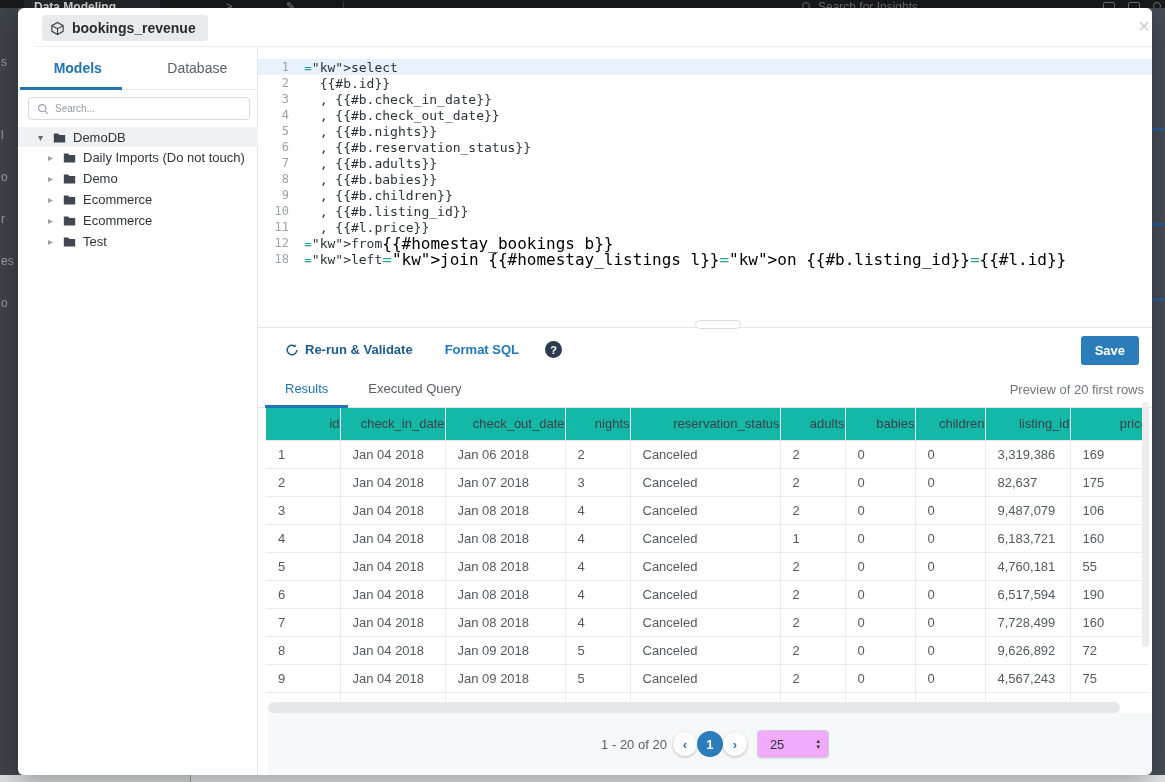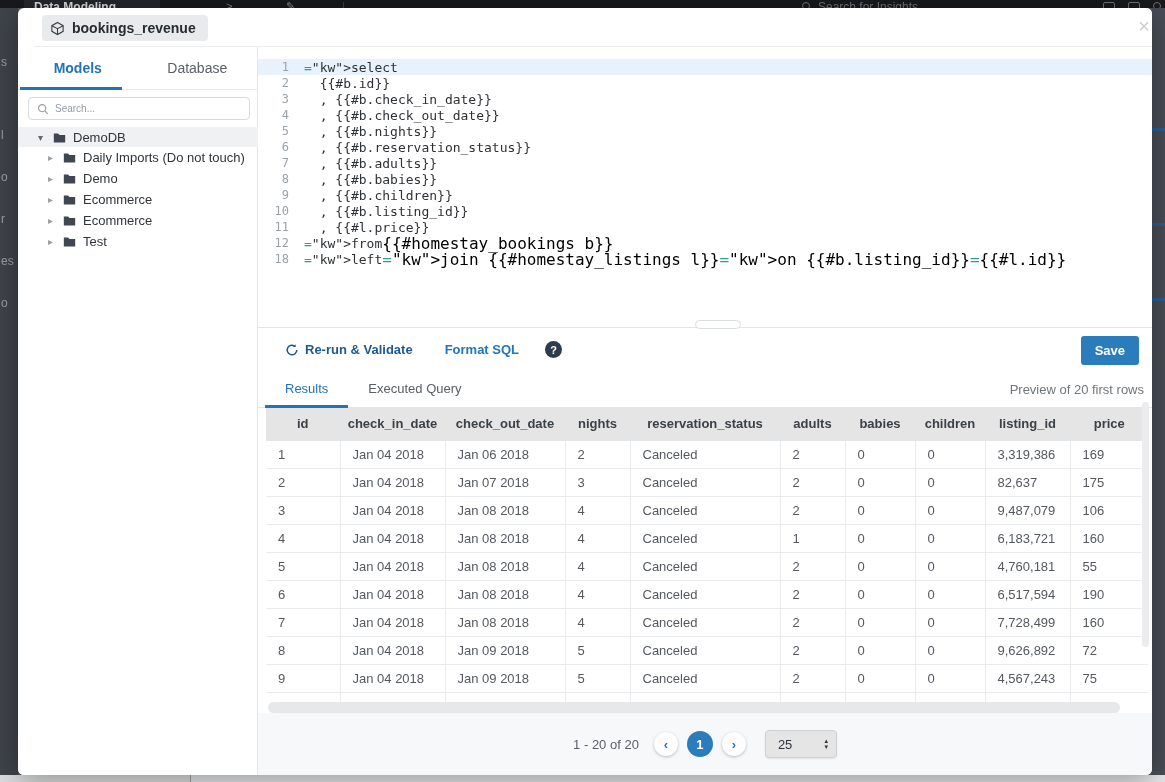--- a/index.html
+++ b/index.html
@@ -70,35 +70,35 @@
   .res-tab { font-size:13px; color:#5a6066; padding:0 20px 11px; cursor:pointer; position:relative; }
   .res-tab.first { margin-left:7px; }
   .res-tab.active { color:#2374b5; font-weight:normal; }
   .res-tab.active::after { content:""; position:absolute; left:0; right:0; bottom:-1px; height:3px; background:#2374b5; }
   .preview-note { position:absolute; right:8px; bottom:10px; font-size:13px; color:#70767c; }
 
   
   .table-wrap { position:absolute; left:8px; top:361px; width:882px; height:305px; overflow:hidden; }
   table { border-collapse:collapse; table-layout:fixed; width:882px; }
   th, td { border:1px solid #e9ebee; font-size:13px; height:28px; overflow:hidden; white-space:nowrap; }
-  thead th { height:32px; font-weight:bold; color:#3c4147; text-align:center; background:#e5e5e5; border-color:#e3e6e9; }
+  thead th { height:32px; font-weight:normal; color:#3c4147; text-align:right; background:#14b8a6; border-color:#e3e6e9; }
   td { color:#55595f; text-align:left; padding-left:12px; }
   table tr > *:first-child { border-left:none; }
   table tr > *:last-child { border-right:none; }
   thead tr > * { border-top:none; }
   .hscroll { position:absolute; left:10px; top:655px; width:852px; height:11px; background:#e7e8ea; border-radius:6px; z-index:4; }
   .vscroll { position:absolute; right:3px; top:355px; width:7px; height:245px; background:#ececee; border-radius:4px; z-index:4; }
 
   
-  .footer { position:absolute; left:0; top:666px; width:894px; height:62px; background:#f7f8f9; display:flex; align-items:center; justify-content:center; gap:9px; }
+  .footer { position:absolute; left:10px; top:666px; width:894px; height:62px; background:#f7f8f9; display:flex; align-items:center; justify-content:center; gap:0; }
   .range-text { font-size:13px; color:#5a5f66; margin-right:6px; }
   .pg-circle { width:24px; height:24px; border-radius:50%; display:flex; align-items:center; justify-content:center; font-size:13px; cursor:pointer; }
   .pg-nav { background:#fdfdfd; box-shadow:0 1px 3px rgba(0,0,0,0.25); color:#2374b5; font-weight:bold; }
   .pg-cur { background:#2b7cba; color:#fff; font-weight:bold; width:26px; height:26px; }
-  .pg-size { width:72px; height:28px; background:#e5e5e5; border:1px solid #cdd1d5; border-radius:4px; display:flex; align-items:center; justify-content:space-between; padding:0 8px 0 12px; margin-left:10px; cursor:pointer; box-shadow:0 1px 2px rgba(0,0,0,0.08); }
+  .pg-size { width:72px; height:28px; background:#f0abfc; border:1px solid #cdd1d5; border-radius:4px; display:flex; align-items:center; justify-content:space-between; padding:0 8px 0 12px; margin-left:10px; cursor:pointer; box-shadow:0 1px 2px rgba(0,0,0,0.08); }
   .pg-size .val { font-size:13px; color:#2f343a; }
   .stepper { display:flex; flex-direction:column; line-height:6px; font-size:7px; color:#2f343a; }
 
   
   .icon { display:inline-flex; align-items:center; justify-content:center; }
 </style>
 </head>
 <body>
 
 <div class="topbar">

